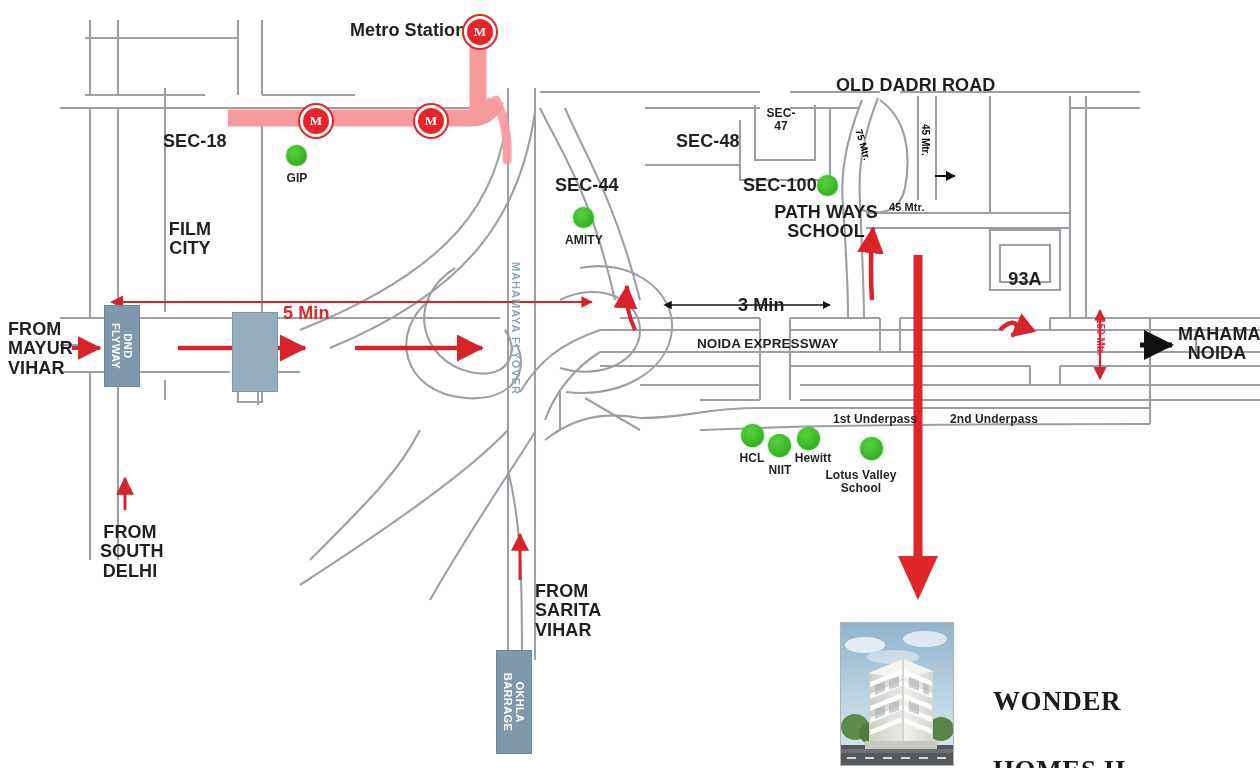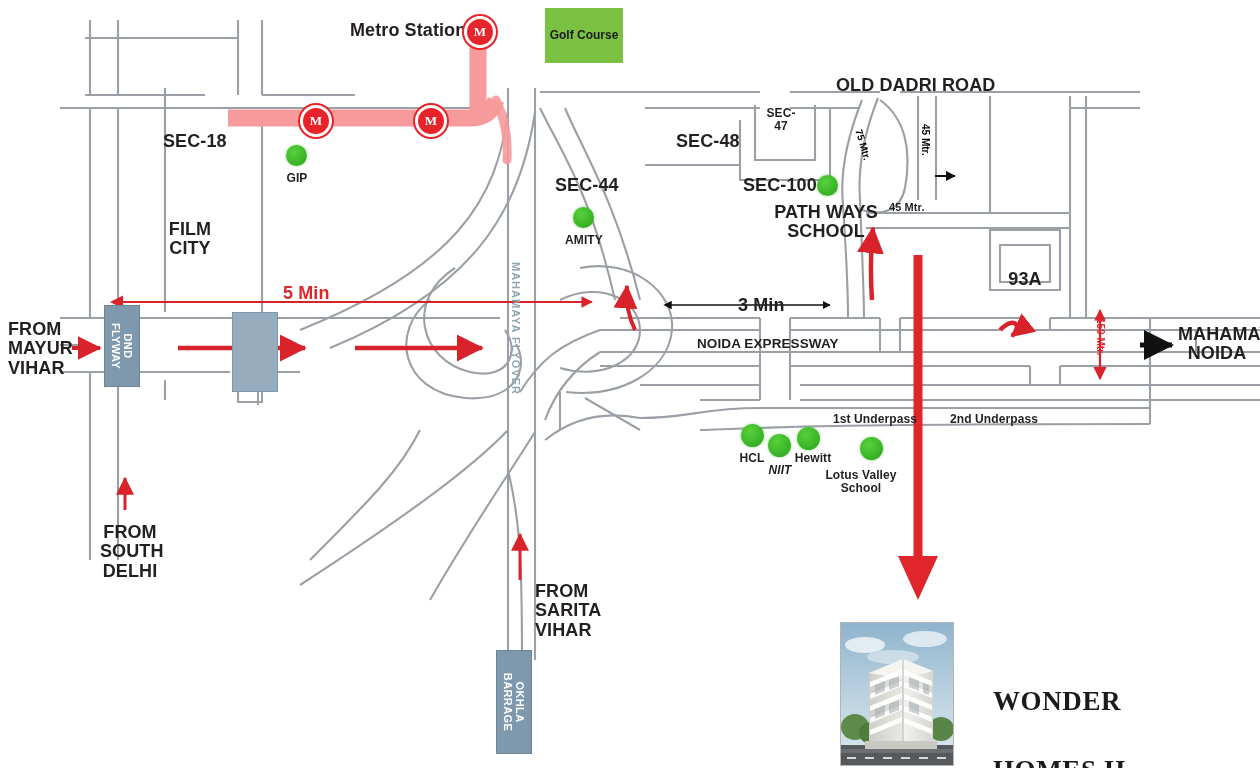--- a/index.html
+++ b/index.html
@@ -126,21 +126,21 @@
     position:absolute;
     font-family:"Liberation Serif", serif;
     font-weight:bold;
     color:#1b1b1b;
     line-height:1.18;
     white-space:pre;
   }
   .proj-title .l1{font-size:27px;letter-spacing:.6px;display:block;}
   .proj-title .l2{font-size:27px;letter-spacing:.6px;display:block;}
 
-  .red-txt{color:#e0262b;}
+  .red-txt{color:#e0262b;margin-top:20px;}
 </style>
 </head>
 <body>
 
 <div id="map-root">
 
   <svg id="map-svg" viewBox="0 0 1260 768">
     <defs>
       <marker id="ar-red" markerWidth="7" markerHeight="7" refX="5.6" refY="3" orient="auto">
         <path d="M0,0 L6,3 L0,6 z" fill="#d8232a"></path>
@@ -331,24 +331,20 @@
 
       <line x1="935" y1="176" x2="955" y2="176" stroke-width="2" marker-end="url(#ar-blk-s)"></line>
     </g>
 
     <g>
       <line x1="918" y1="255" x2="918" y2="560" stroke="#e0262b" stroke-width="9"></line>
       <path d="M898,556 L938,556 L918,600 z" fill="#e0262b"></path>
     </g>
   </svg>
 
-  <div class="golf-box" style="left:545px;top:8px;width:78px;height:55px;">
-    <span>Golf
-Course</span>
-  </div>
 
   <div class="lbl s13" style="left:350px;top:21px;">Metro Station</div>
   <div class="mstation" style="left:464px;top:16px;">
       <span>M</span>
     </div>
   <div class="mstation" style="left:300px;top:105px;">
       <span>M</span>
     </div>
   <div class="mstation" style="left:415px;top:105px;">
       <span>M</span>
@@ -410,21 +406,21 @@
 
   <div class="lbl s14" style="left:697px;top:337px;">NOIDA EXPRESSWAY</div>
 
   <div class="lbl s12" style="left:833px;top:413px;">1st Underpass</div>
   <div class="lbl s12" style="left:950px;top:413px;">2nd Underpass</div>
 
   <div class="dot" style="left:741px;top:424px;width:23px;height:23px;"></div>
   <div class="lbl s12 c" style="left:729px;top:452px;width:46px;">HCL</div>
 
   <div class="dot" style="left:768px;top:434px;width:23px;height:23px;"></div>
-  <div class="lbl s12 c" style="left:757px;top:464px;width:46px;font-style:italic;">NIIT</div>
+  <div class="lbl s12 c" style="left:757px;top:464px;width:46px;">NIIT</div>
 
   <div class="dot" style="left:797px;top:427px;width:23px;height:23px;"></div>
   <div class="lbl s12 c" style="left:787px;top:452px;width:52px;">Hewitt</div>
 
   <div class="dot" style="left:860px;top:437px;width:23px;height:23px;"></div>
   <div class="lbl s12 c" style="left:806px;top:469px;width:110px;">Lotus Valley
 School</div>
 
 
   <div class="proj-photo" style="left:840px;top:622px;width:112px;height:142px;">

